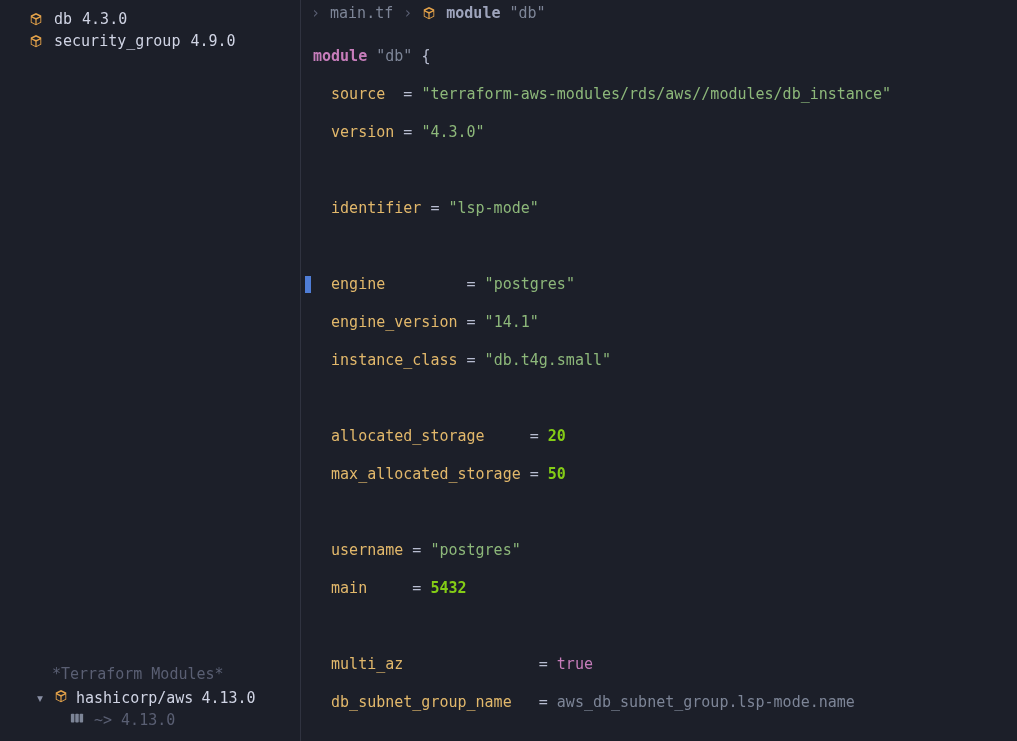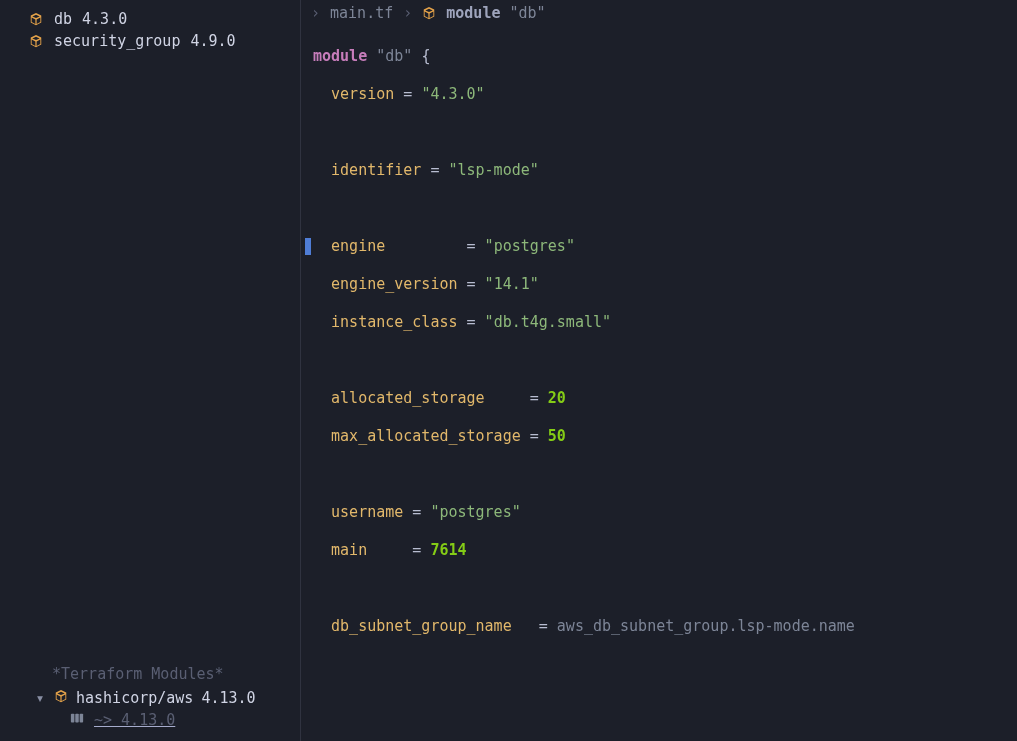--- a/index.html
+++ b/index.html
@@ -33,21 +33,21 @@
   .tree-ver    { color: #d0d4e4; }
   .dim         { color: #5a5f73; }
 
   .tree-bottom { padding-bottom: 10px; padding-left: 24px; }
   .section-title { color: #5a5f73; padding: 2px 0 4px 28px; }
   .prov-row {
     display: flex; align-items: center; height: 22px;
     padding-left: 10px; gap: 8px;
   }
   .caret { color: #888ea3; width: 12px; text-align: center; }
-  .prov-sub { display: flex; align-items: center; height: 22px; padding-left: 46px; gap: 10px; text-decoration: underline; }
+  .prov-sub { display: flex; align-items: center; height: 22px; padding-left: 46px; gap: 10px; }
 
   
   .editor {
     flex: 1;
     display: flex; flex-direction: column;
     min-width: 0;
   }
   .breadcrumbs {
     display: flex; align-items: center; gap: 10px;
     padding: 4px 8px 4px 10px;
@@ -150,34 +150,36 @@
       <span class="bc-icon">
         <svg viewBox="0 0 16 16">
             <path d="M8 1l6 3v8l-6 3-6-3V4l6-3zm0 2.2L3.8 5 8 6.8 12.2 5 8 3.2zM3 6.4v5.1l4.3 2.1V8.5L3 6.4zm10 0l-4.3 2.1v5.1L13 11.5V6.4z"></path>
           </svg>
       </span>
       <span><span class="bc-mod">module</span> <span class="bc-str">"db"</span></span>
     </div>
 
     <div class="code">
 <div class="line"><span class="gutter"></span><span class="txt"><span class="kw">module</span> <span class="q">"</span><span class="q">db</span><span class="q">"</span> <span class="op">{</span></span></div>
+<div class="line"><span class="gutter"></span><span class="txt">  <span class="attr">source</span>  <span class="op">=</span> <span class="strq">"</span><span class="str">terraform-aws-modules/rds/aws//modules/db_instance</span><span class="strq">"</span></span></div>
 <div class="line"><span class="gutter"></span><span class="txt">  <span class="attr">version</span> <span class="op">=</span> <span class="strq">"</span><span class="str">4.3.0</span><span class="strq">"</span></span></div>
 <div class="line"><span class="gutter"></span><span class="txt"> </span></div>
 <div class="line"><span class="gutter"></span><span class="txt">  <span class="attr">identifier</span> <span class="op">=</span> <span class="strq">"</span><span class="str">lsp-mode</span><span class="strq">"</span></span></div>
 <div class="line"><span class="gutter"></span><span class="txt"> </span></div>
 <div class="line cursor"><span class="gutter"></span><span class="txt">  <span class="attr">engine</span>         <span class="op">=</span> <span class="strq">"</span><span class="str">postgres</span><span class="strq">"</span></span></div>
 <div class="line"><span class="gutter"></span><span class="txt">  <span class="attr">engine_version</span> <span class="op">=</span> <span class="strq">"</span><span class="str">14.1</span><span class="strq">"</span></span></div>
 <div class="line"><span class="gutter"></span><span class="txt">  <span class="attr">instance_class</span> <span class="op">=</span> <span class="strq">"</span><span class="str">db.t4g.small</span><span class="strq">"</span></span></div>
 <div class="line"><span class="gutter"></span><span class="txt"> </span></div>
 <div class="line"><span class="gutter"></span><span class="txt">  <span class="attr">allocated_storage</span>     <span class="op">=</span> <span class="num">20</span></span></div>
 <div class="line"><span class="gutter"></span><span class="txt">  <span class="attr">max_allocated_storage</span> <span class="op">=</span> <span class="num">50</span></span></div>
 <div class="line"><span class="gutter"></span><span class="txt"> </span></div>
 <div class="line"><span class="gutter"></span><span class="txt">  <span class="attr">username</span> <span class="op">=</span> <span class="strq">"</span><span class="str">postgres</span><span class="strq">"</span></span></div>
-<div class="line"><span class="gutter"></span><span class="txt">  <span class="attr">main</span>     <span class="op">=</span> <span class="num">7614</span></span></div>
+<div class="line"><span class="gutter"></span><span class="txt">  <span class="attr">main</span>     <span class="op">=</span> <span class="num">5432</span></span></div>
 <div class="line"><span class="gutter"></span><span class="txt"> </span></div>
+<div class="line"><span class="gutter"></span><span class="txt">  <span class="attr">multi_az</span>               <span class="op">=</span> <span class="bool">true</span></span></div>
 <div class="line"><span class="gutter"></span><span class="txt">  <span class="attr">db_subnet_group_name</span>   <span class="op">=</span> <span class="ref">aws_db_subnet_group.lsp-mode.name</span></span></div>
 
 
 
 
 
 
 
 
 

